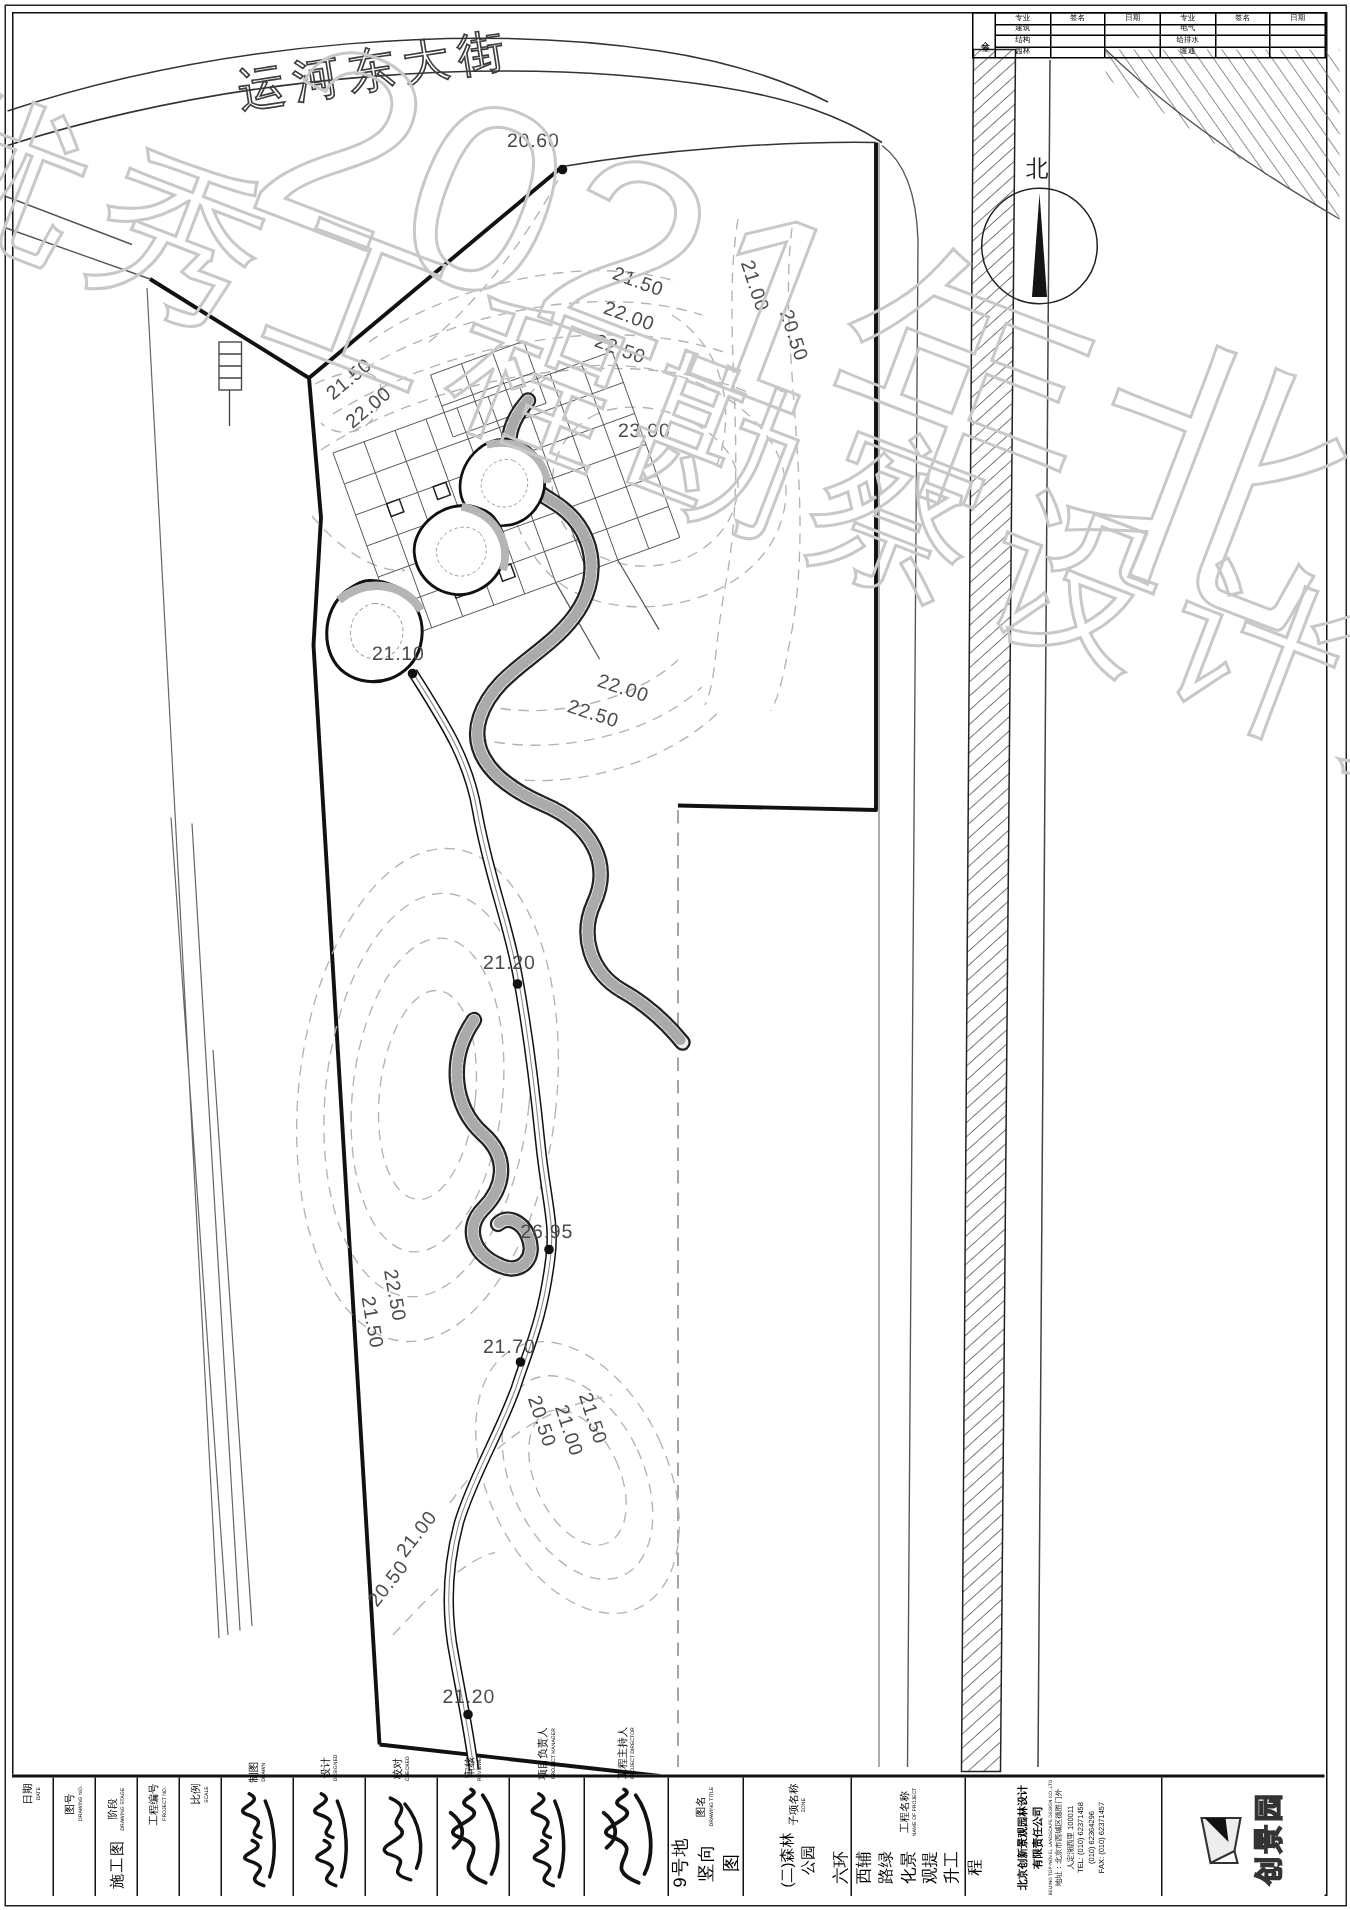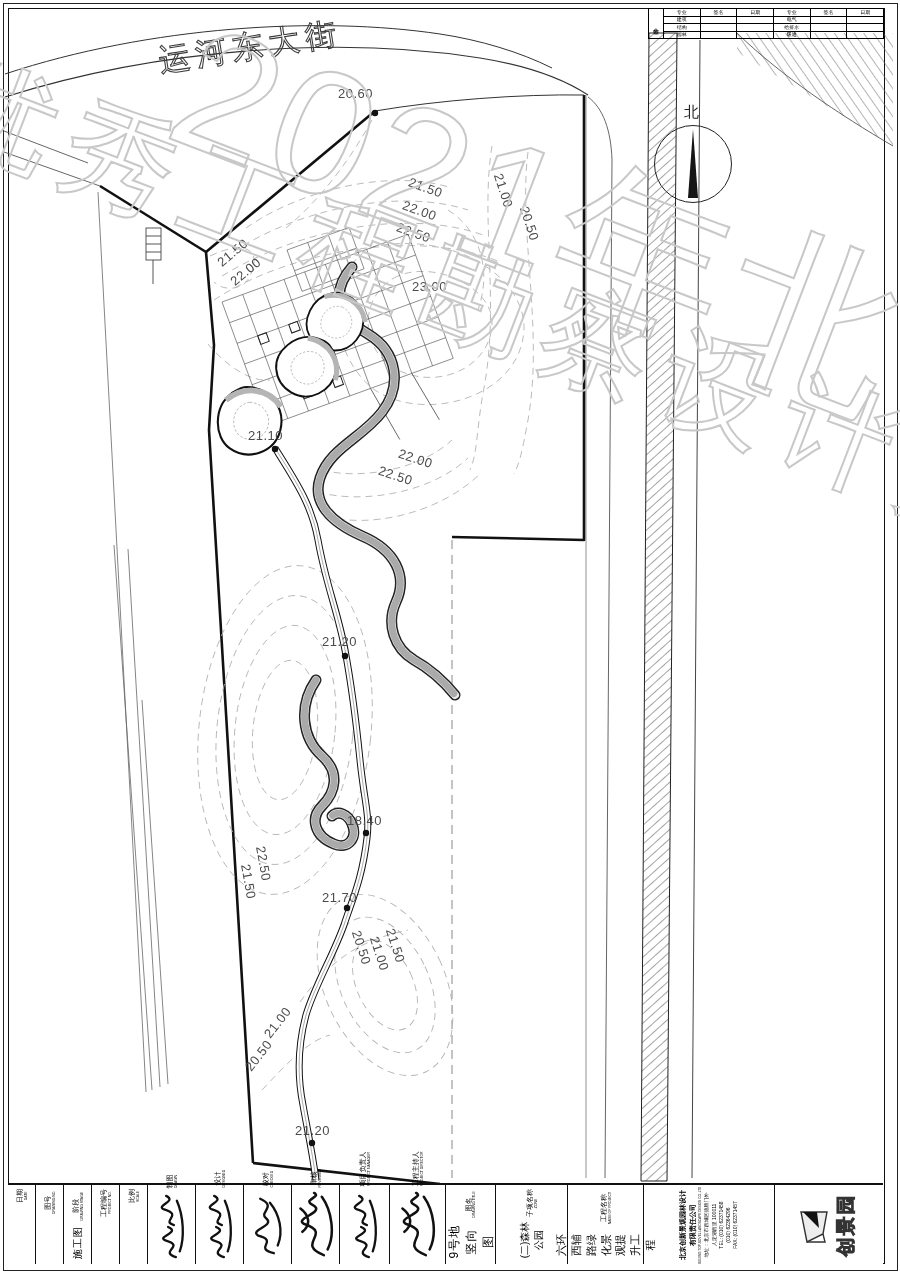--- a/index.html
+++ b/index.html
@@ -215,21 +215,21 @@
   <span class="elev" style="left:396px;top:225px;transform:rotate(20deg);">22.50</span>
   <span class="elev" style="left:486px;top:183px;transform:rotate(72deg);">21.00</span>
   <span class="elev" style="left:512px;top:216px;transform:rotate(72deg);">20.50</span>
   <span class="elev" style="left:215px;top:245px;transform:rotate(-40deg);">21.50</span>
   <span class="elev" style="left:228px;top:264px;transform:rotate(-40deg);">22.00</span>
   <span class="elev" style="left:412px;top:279px;">23.00</span>
   <span class="elev" style="left:248px;top:428px;">21.10</span>
   <span class="elev" style="left:398px;top:451px;transform:rotate(18deg);">22.00</span>
   <span class="elev" style="left:378px;top:468px;transform:rotate(18deg);">22.50</span>
   <span class="elev" style="left:322px;top:634px;">21.20</span>
-  <span class="elev" style="left:347px;top:813px;">18.40</span>
+  <span class="elev" style="left:347px;top:813px;">26.95</span>
   <span class="elev" style="left:322px;top:890px;text-align:right;">21.70</span>
   <span class="elev" style="left:246px;top:856px;transform:rotate(80deg);">22.50</span>
   <span class="elev" style="left:231px;top:874px;transform:rotate(80deg);">21.50</span>
   <span class="elev" style="left:378px;top:938px;transform:rotate(72deg);">21.50</span>
   <span class="elev" style="left:362px;top:946px;transform:rotate(72deg);">21.00</span>
   <span class="elev" style="left:344px;top:940px;transform:rotate(72deg);">20.50</span>
   <span class="elev" style="left:260px;top:1015px;transform:rotate(-52deg);">21.00</span>
   <span class="elev" style="left:241px;top:1048px;transform:rotate(-52deg);">20.50</span>
   <span class="elev" style="left:295px;top:1123px;">21.20</span>
 

